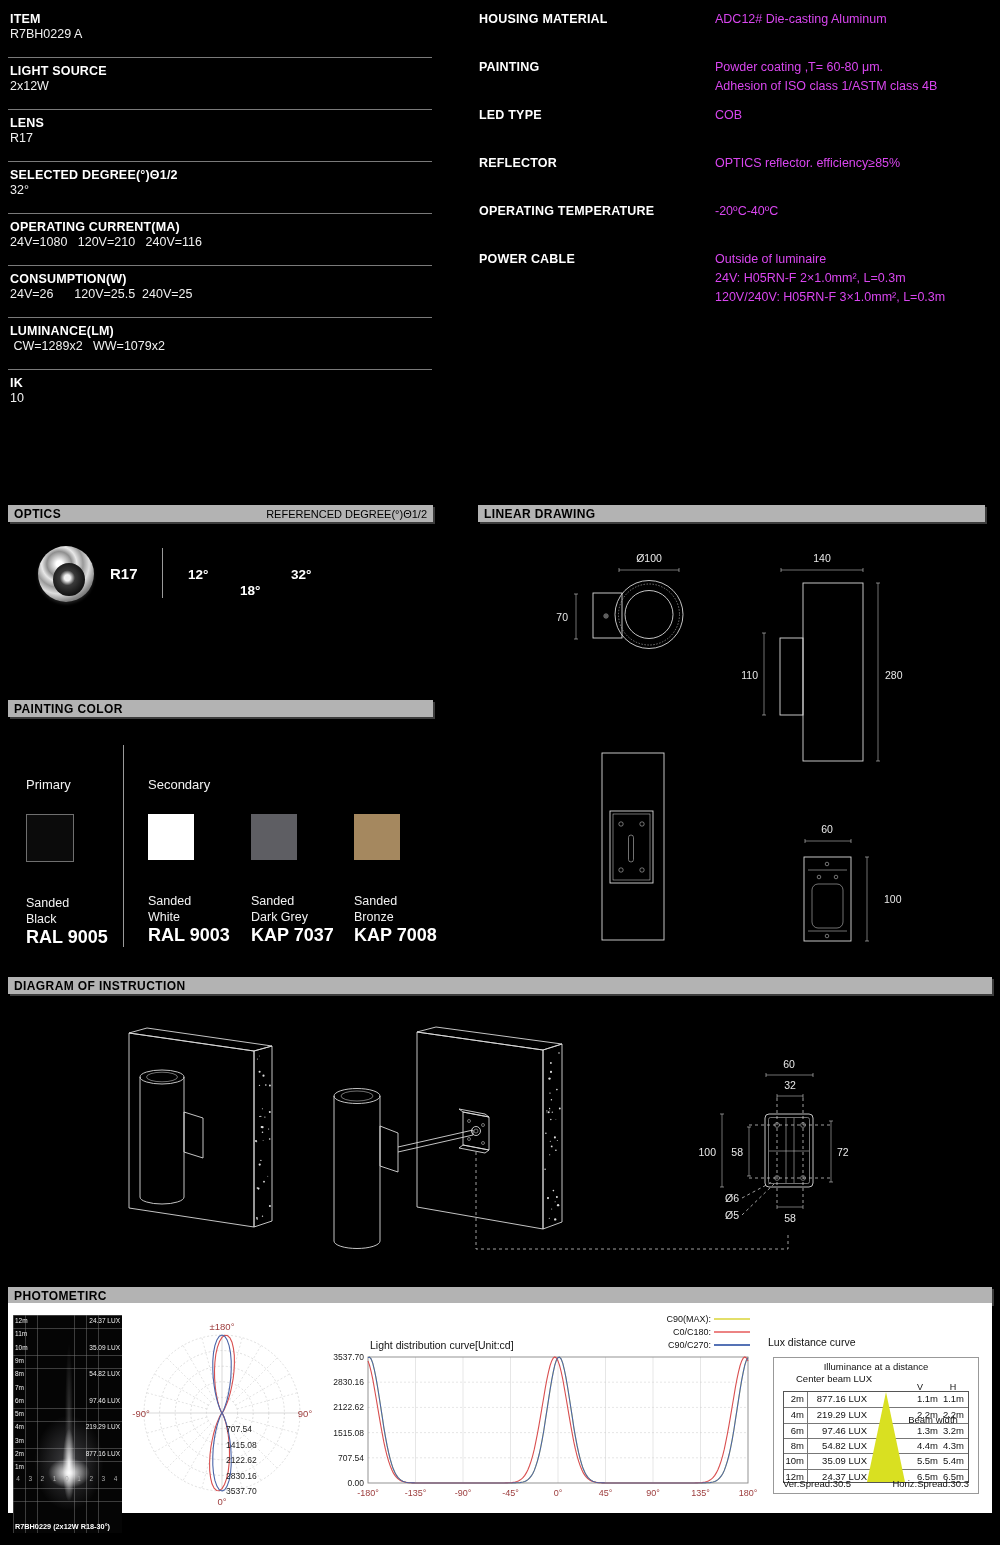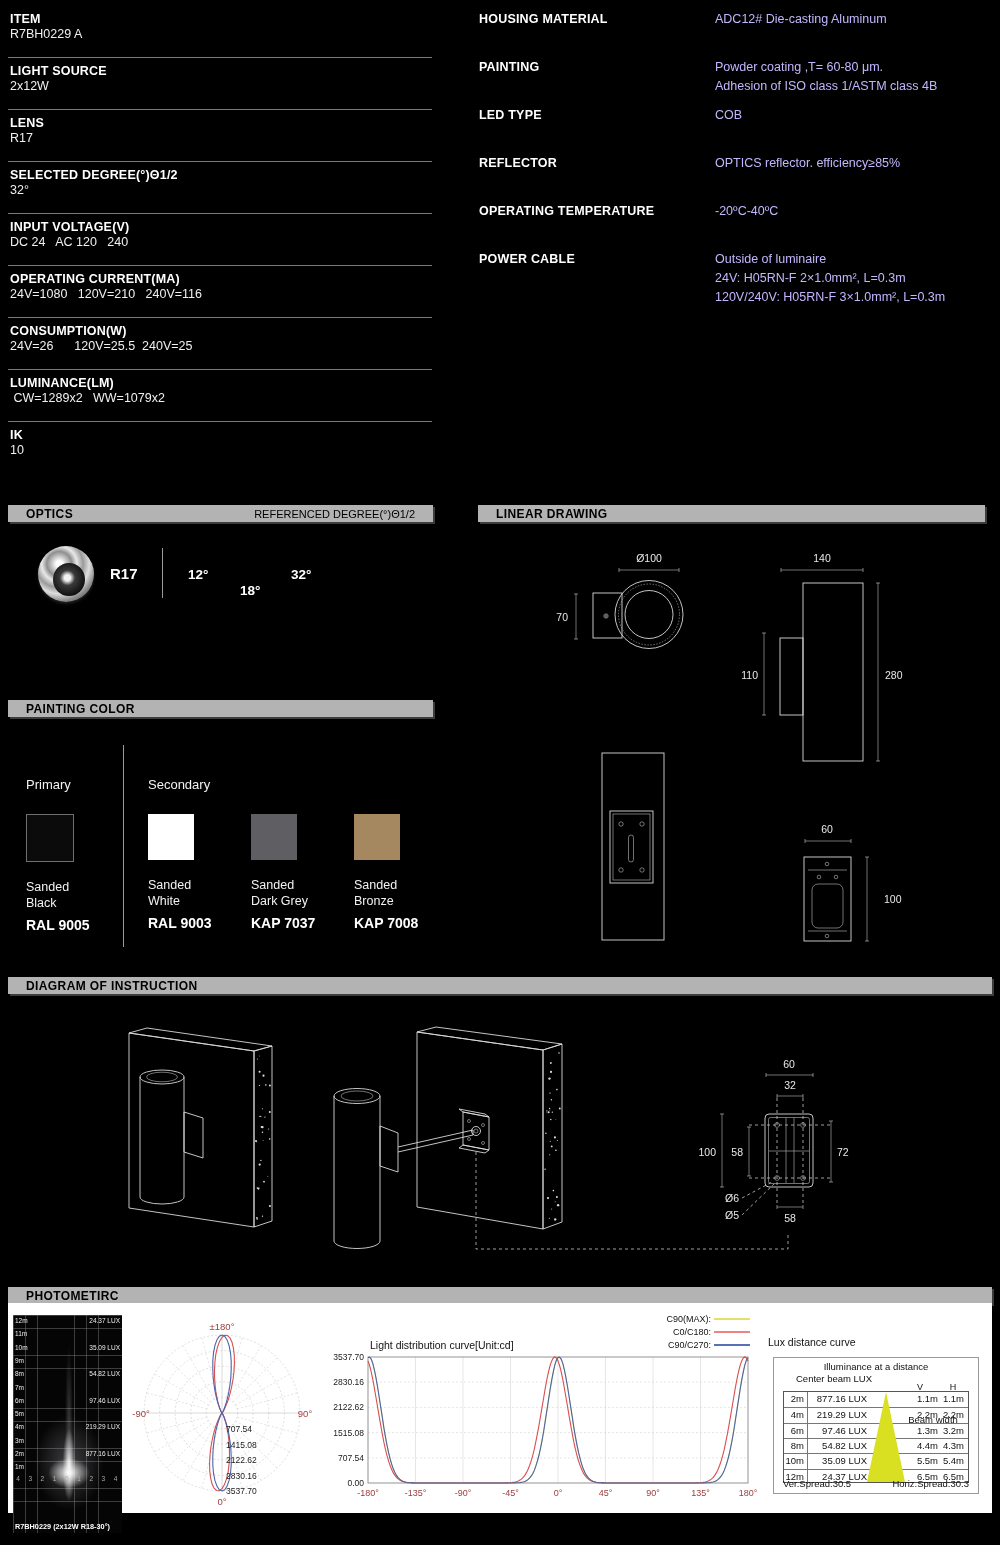--- a/index.html
+++ b/index.html
@@ -1,50 +1,50 @@
 <!DOCTYPE html>
 <html><head>
 <meta charset="utf-8">
 <style>
   html,body{margin:0;padding:0;background:#000;}
   .page{position:relative;width:1000px;height:1545px;background:#000;overflow:hidden;
         font-family:"Liberation Sans",sans-serif;color:#fff;}
   
   .bar{position:absolute;height:17px;background:#b3b3b3;color:#000;display:flex;
-       justify-content:space-between;align-items:center;padding:0 18px;box-sizing:border-box;
+       justify-content:space-between;align-items:center;padding:0 6px;box-sizing:border-box;
        box-shadow:2px 2px 0 #3c3c3c;}
   .bar .t{font-weight:bold;font-size:12px;letter-spacing:.4px;white-space:nowrap;}
   .bar .r{font-size:11px;white-space:nowrap;}
   
   #spec-left{position:absolute;left:8px;top:6px;width:424px;}
   .sg{height:52px;box-sizing:border-box;border-bottom:1px solid #7a7a7a;padding:6px 0 0 2px;}
   .sg.last{border-bottom:none;}
   .sg .lb{font-size:12.5px;font-weight:bold;letter-spacing:.2px;}
   .sg .vl{font-size:12.5px;margin-top:1px;color:#f0f0f0;white-space:pre;}
   
   #spec-right{position:absolute;left:479px;top:12px;width:515px;}
   .rrow{position:absolute;left:0;display:flex;width:100%;}
   .rrow .lb{width:236px;flex:none;font-weight:bold;font-size:12.5px;letter-spacing:.2px;}
-  .rrow .vl{font-size:12.5px;line-height:19px;margin-top:-2px;color:#c4b5fd;}
+  .rrow .vl{font-size:12.5px;line-height:19px;margin-top:-2px;color:#d946ef;}
   
   #reflector{position:absolute;left:38px;top:546px;width:56px;height:56px;border-radius:50%;
      background:radial-gradient(circle at 38% 32%,#ffffff 0 6%,#d8d8d8 12%,#8f8f8f 24%,#e8e8e8 34%,#9a9a9a 46%,#dedede 58%,#8a8a8a 72%,#565656 86%,#2a2a2a 100%);
      box-shadow:0 2px 3px rgba(255,255,255,.12);}
   #reflector .cup{position:absolute;left:26%;top:30%;width:58%;height:60%;border-radius:50%;
      background:radial-gradient(circle at 45% 45%,#f2f2f2 0 12%,#3a3a3a 30%,#111 70%);}
   #optics-r17{position:absolute;left:110px;top:565px;font-size:15px;font-weight:bold;}
   .vdiv{position:absolute;width:1px;background:#9a9a9a;}
   .deg{position:absolute;top:567px;font-size:13.5px;font-weight:bold;}
   
   .plabel{position:absolute;top:777px;font-size:13px;color:#f2f2f2;}
   .card{position:absolute;top:814px;width:100px;}
   .chip{width:46px;height:46px;}
   .card .nm{font-size:12.5px;line-height:16px;color:#f2f2f2;}
-  .card .nm.first{margin-top:17px;}
-  .card .code{font-size:14px;font-weight:bold;margin-top:6px;}
+  .card .nm.first{margin-top:33px;}
+  .card .code{font-size:18px;font-weight:bold;}
   
   svg{position:absolute;overflow:visible;}
   .ln{stroke:#d9d9d9;stroke-width:.9;fill:none;}
   .ln-thin{stroke:#bdbdbd;stroke-width:.6;fill:none;}
   .dsh{stroke:#c7c7c7;stroke-width:.8;fill:none;stroke-dasharray:3 3;}
   .dimtx{fill:#e8e8e8;font-size:10.5px;font-family:"Liberation Sans",sans-serif;}
   
   #photo-panel{position:absolute;left:8px;top:1303px;width:984px;height:210px;background:#fff;}
   #beam-image{position:absolute;left:13px;top:1315px;width:109px;height:218px;overflow:hidden;
      background:
@@ -103,24 +103,20 @@
         <div class="lb">LIGHT SOURCE</div>
         <div class="vl">2x12W</div>
       </div>
     <div class="sg">
         <div class="lb">LENS</div>
         <div class="vl">R17</div>
       </div>
     <div class="sg">
         <div class="lb">SELECTED DEGREE(°)Θ1/2</div>
         <div class="vl">32°</div>
-      </div>
-    <div class="sg">
-        <div class="lb">INPUT VOLTAGE(V)</div>
-        <div class="vl">DC 24   AC 120   240</div>
       </div>
     <div class="sg">
         <div class="lb">OPERATING CURRENT(MA)</div>
         <div class="vl">24V=1080   120V=210   240V=116</div>
       </div>
     <div class="sg">
         <div class="lb">CONSUMPTION(W)</div>
         <div class="vl">24V=26      120V=25.5  240V=25</div>
       </div>
     <div class="sg">

